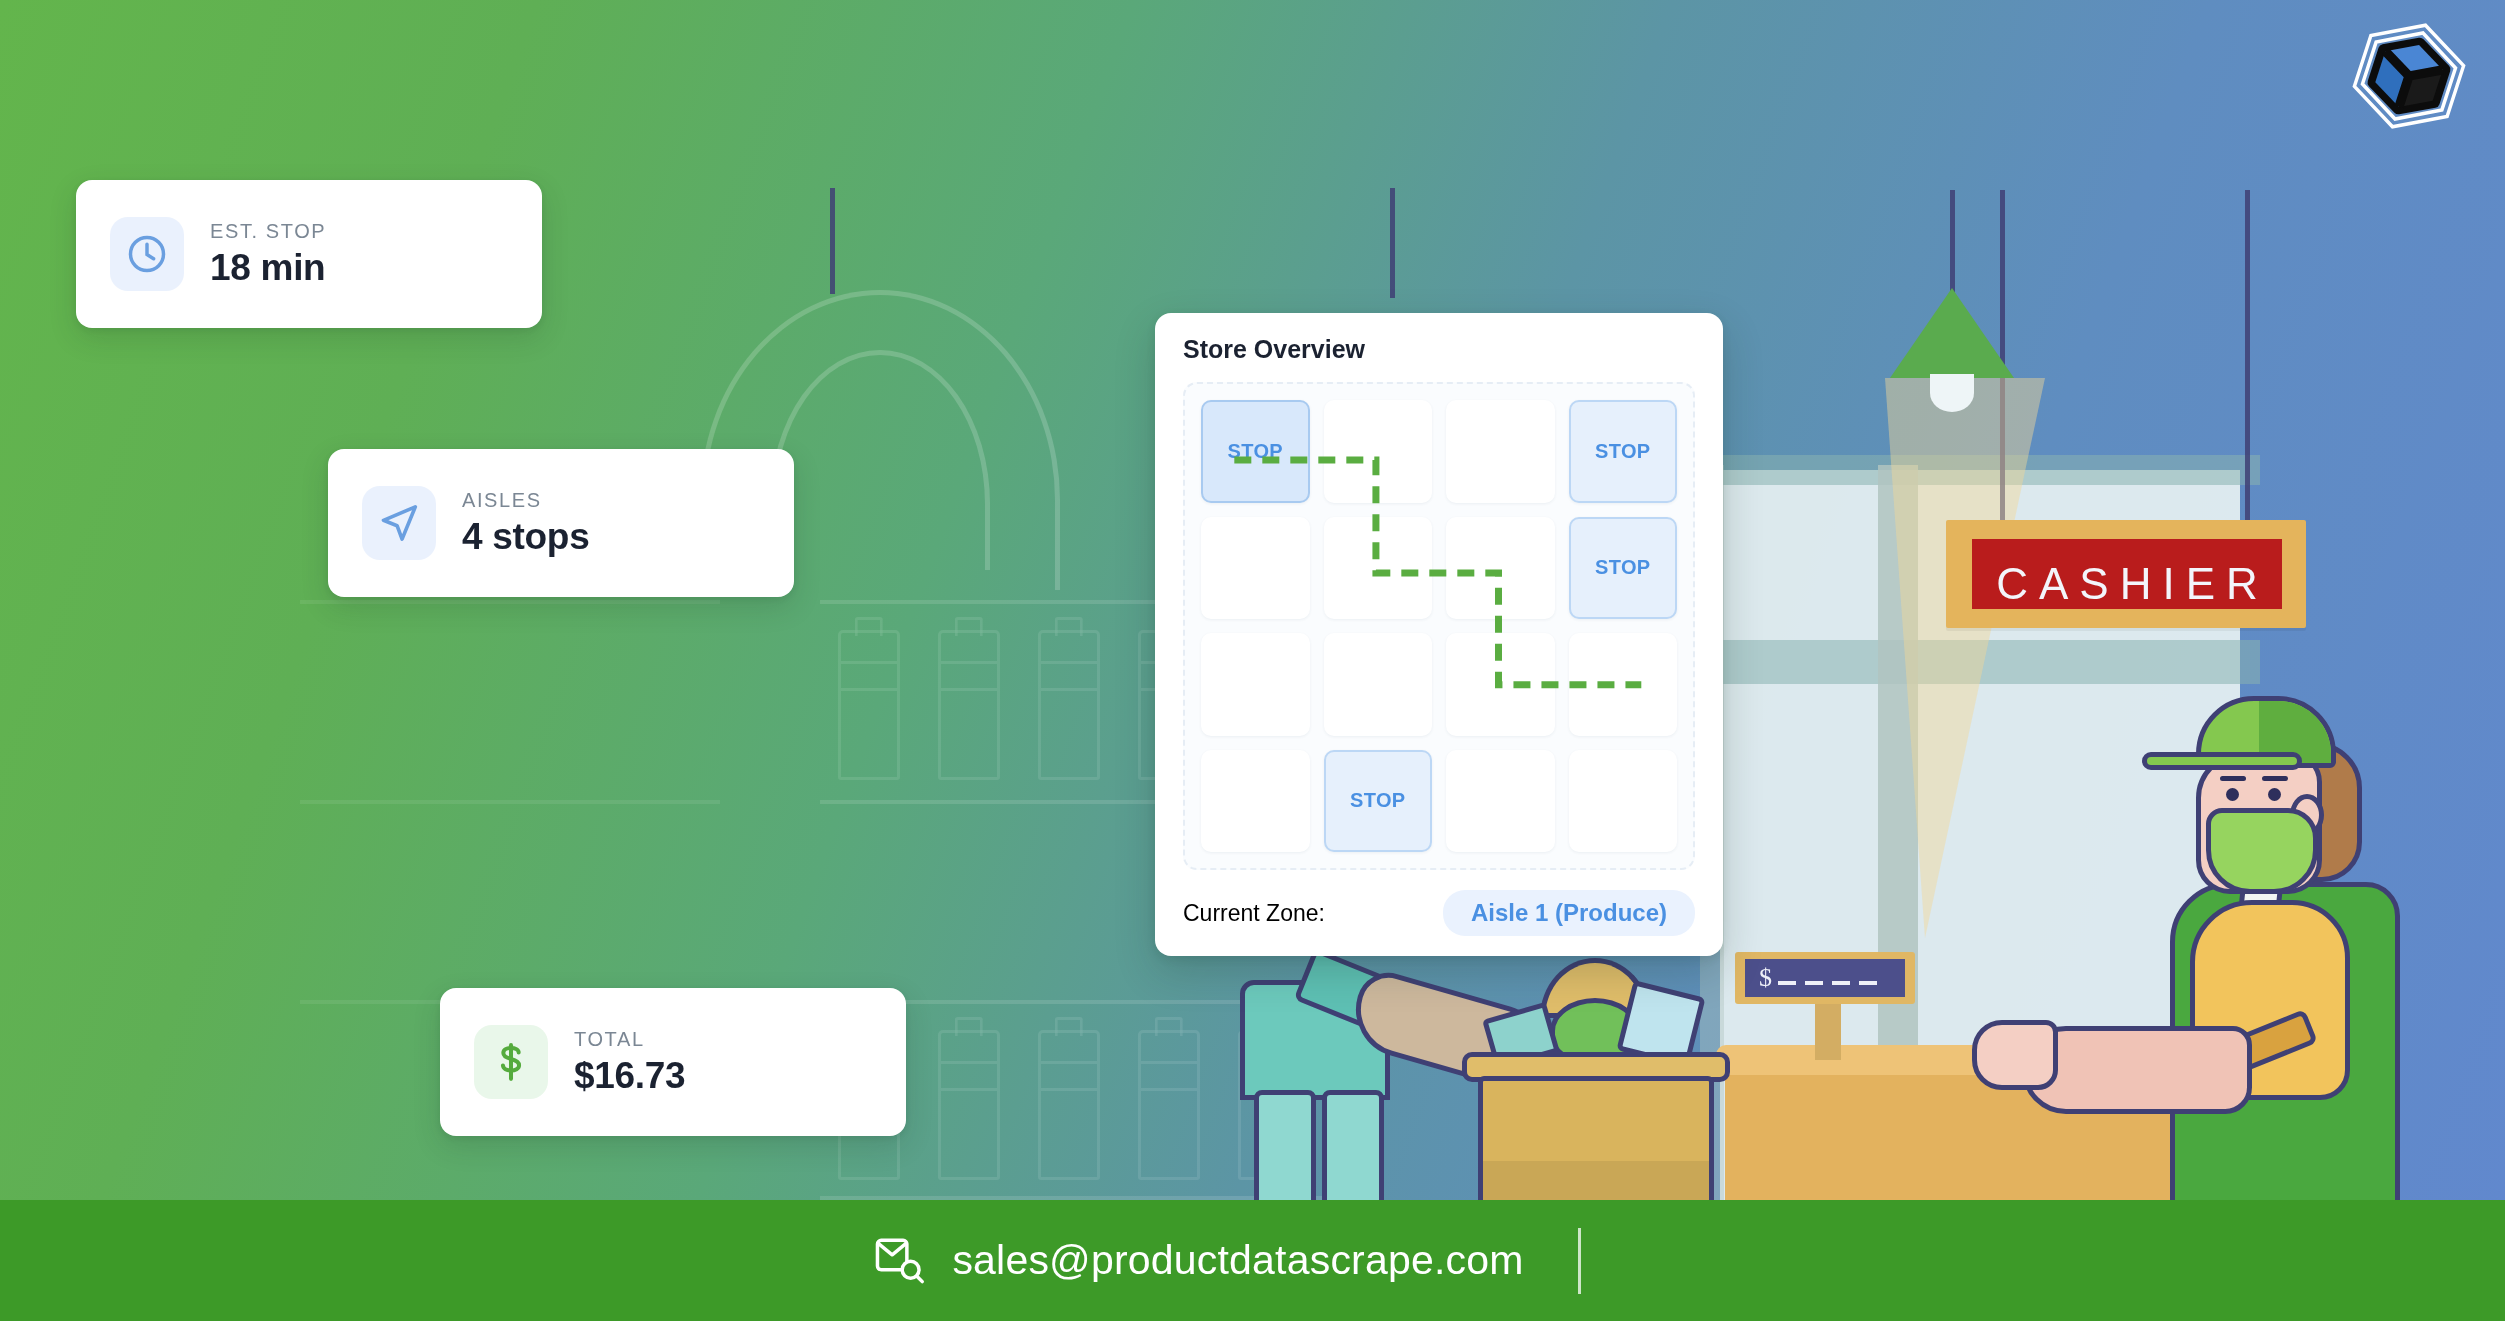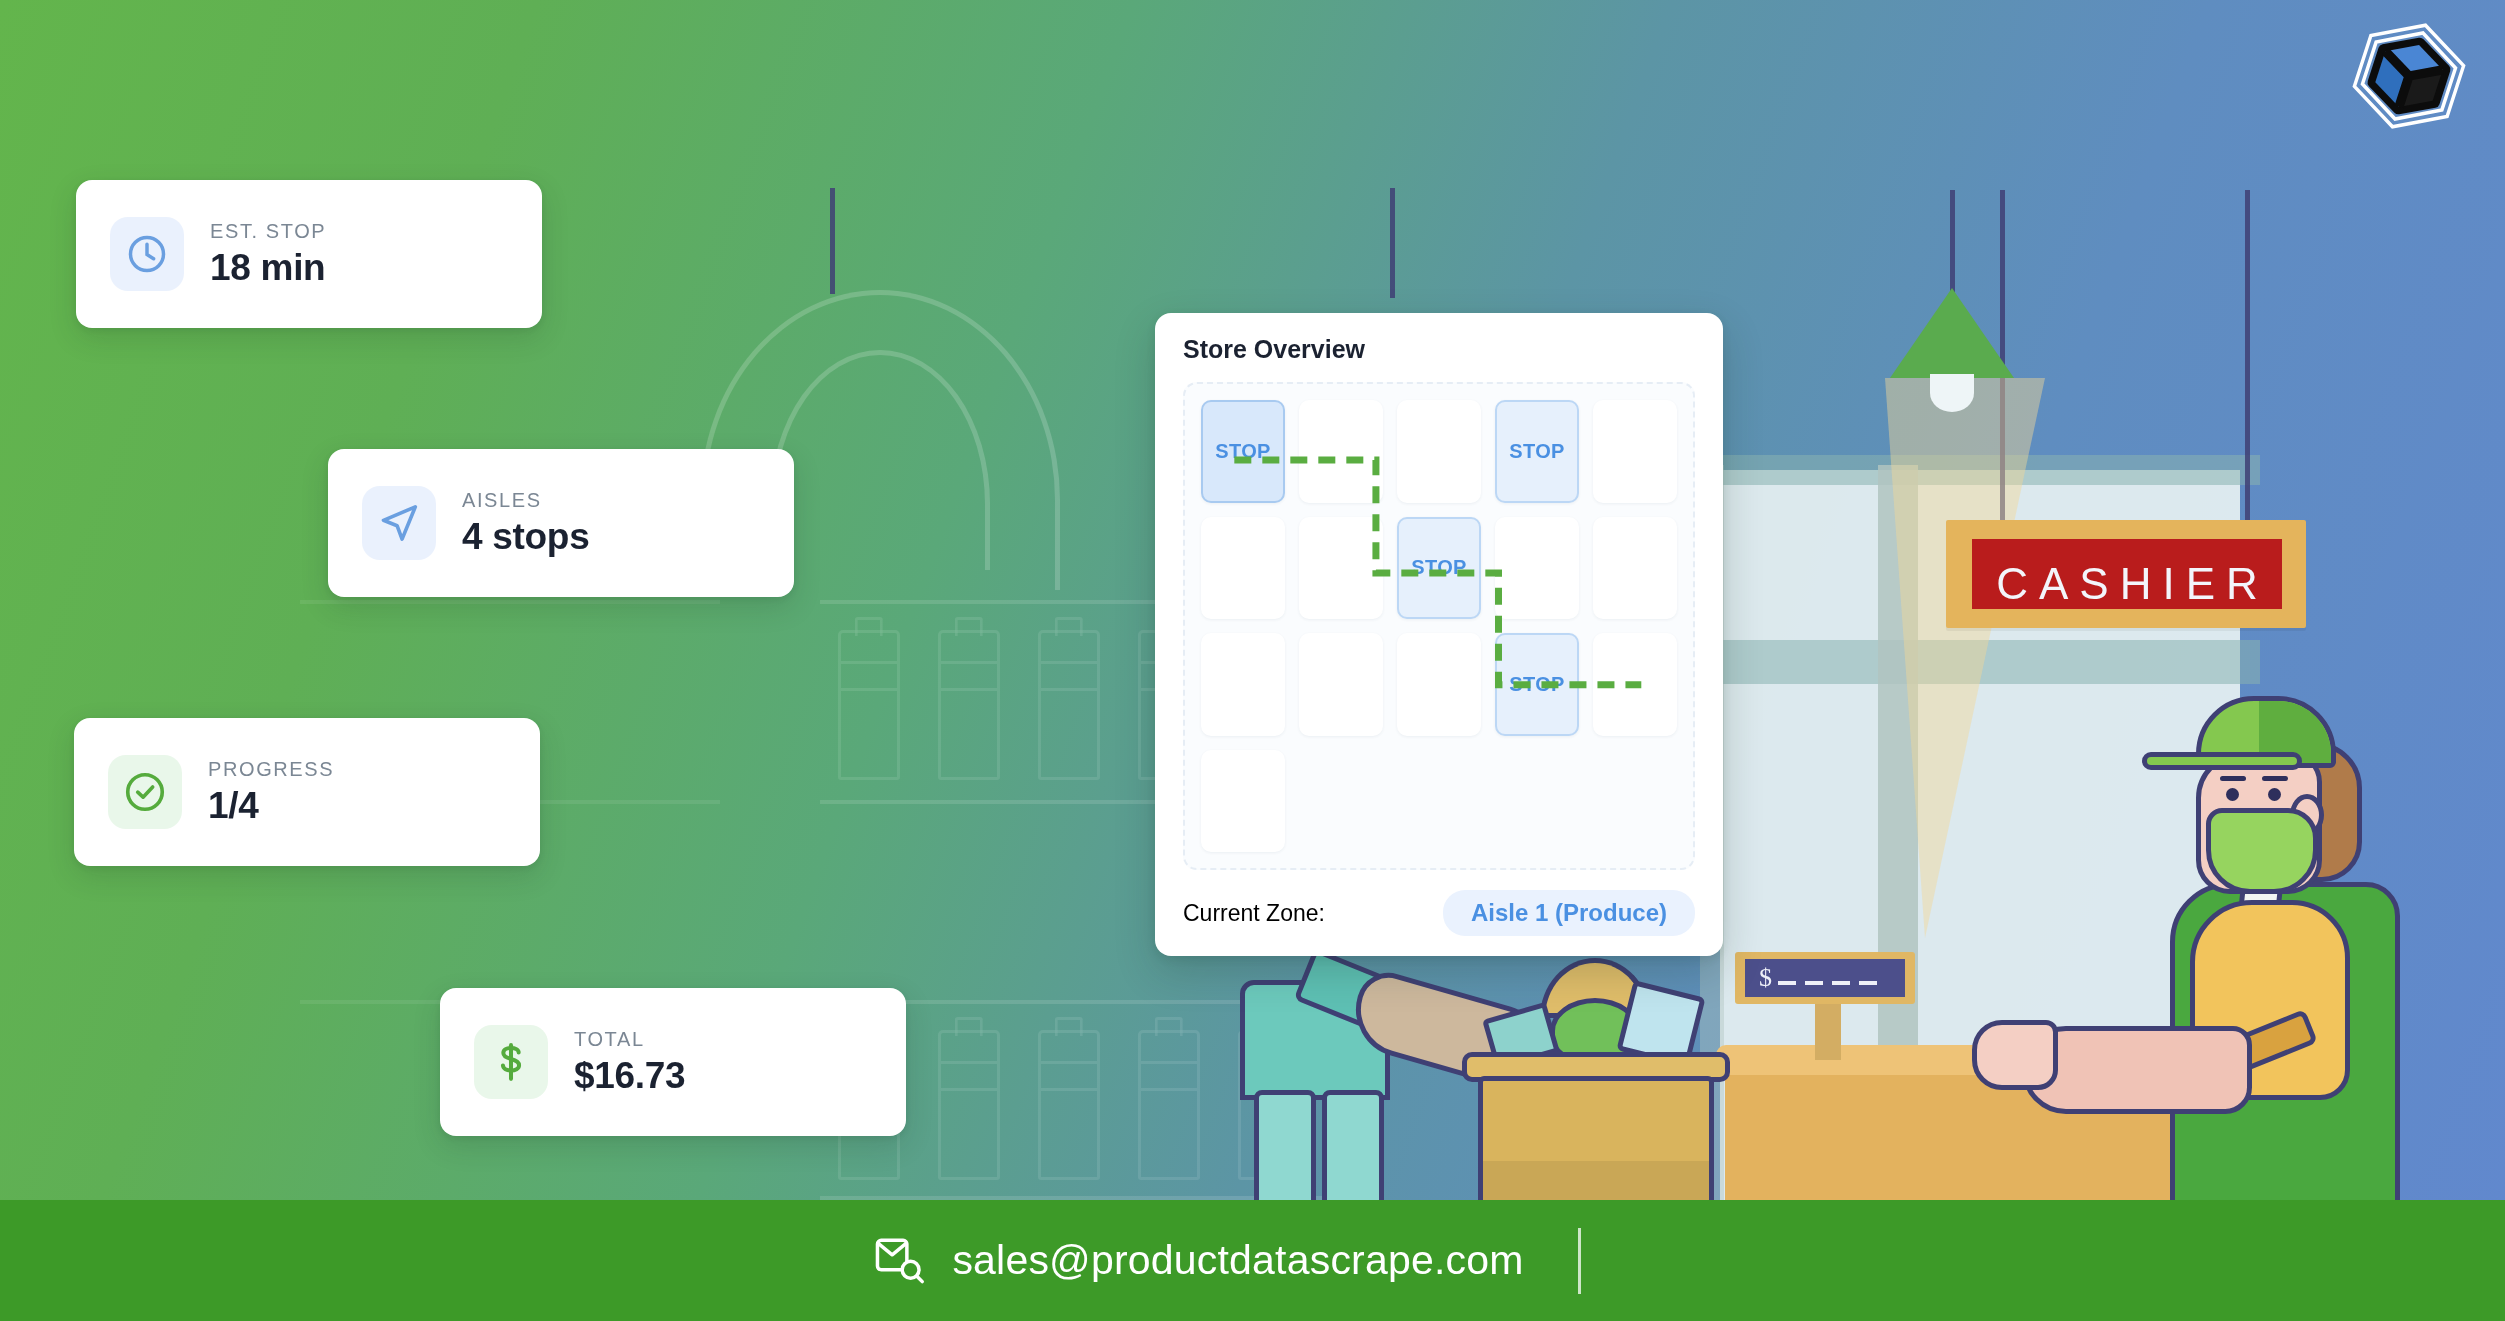--- a/index.html
+++ b/index.html
@@ -374,21 +374,21 @@
   }
   #grid-wrap {
     background: #fafcfe;
     border: 2px dashed #e6edf5;
     border-radius: 14px;
     padding: 16px;
     position: relative;
   }
   #store-grid {
     display: grid;
-    grid-template-columns: repeat(5, 1fr);
+    grid-template-columns: repeat(4, 1fr);
     grid-template-rows: repeat(4, 1fr);
     gap: 14px;
     position: relative;
     width: 100%;
     height: 452px;
   }
   .cell {
     background: #ffffff;
     border-radius: 10px;
     box-shadow: 0 1px 3px rgba(40,70,100,.07);
@@ -643,32 +643,20 @@
       <svg width="46" height="46" viewBox="0 0 24 24" fill="none" stroke="#6a9fe0" stroke-width="1.9" stroke-linejoin="round" stroke-linecap="round">
         <path d="M20.5 3.6 3.9 10.6 11 13.4 13.6 20.4z"></path>
       </svg>
     </div>
     <div class="stat-text">
       <div class="stat-label">AISLES</div>
       <div class="stat-value">4 stops</div>
     </div>
   </div>
 
-  <div class="stat-card" style="left:74px; top:718px; width:466px; height:148px;">
-    <div class="stat-icon green">
-      <svg width="46" height="46" viewBox="0 0 24 24" fill="none" stroke="#55ab3d" stroke-width="1.9" stroke-linecap="round" stroke-linejoin="round">
-        <circle cx="12" cy="12" r="9"></circle>
-        <path d="M8.2 12.1 11 14.7 16 9.4"></path>
-      </svg>
-    </div>
-    <div class="stat-text">
-      <div class="stat-label">PROGRESS</div>
-      <div class="stat-value">1/4</div>
-    </div>
-  </div>
 
   <div class="stat-card" style="left:440px; top:988px; width:466px; height:148px;">
     <div class="stat-icon green">
       <svg width="46" height="46" viewBox="0 0 24 24" fill="none" stroke="#55ab3d" stroke-width="2.1" stroke-linecap="round" stroke-linejoin="round">
         <path d="M12 3.2 V20.8"></path>
         <path d="M16 7.1c0-1.5-1.8-2.4-4-2.4s-4 .9-4 2.6c0 1.8 1.7 2.5 4 3.1 2.4.6 4.2 1.3 4.2 3.3 0 1.8-2 2.7-4.2 2.7s-4.1-.9-4.2-2.6"></path>
       </svg>
     </div>
     <div class="stat-text">
       <div class="stat-label">TOTAL</div>

